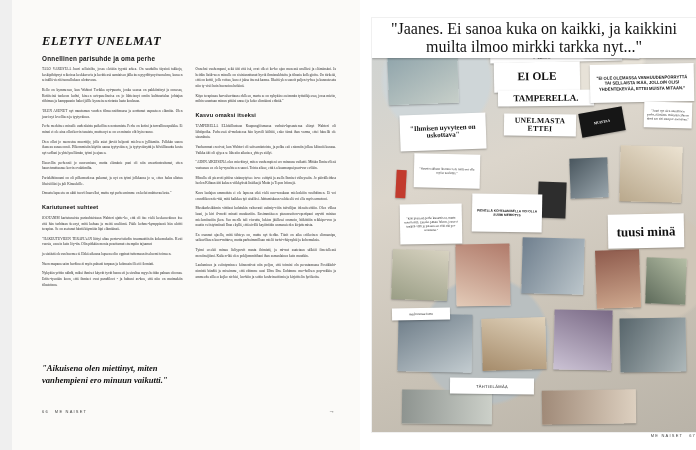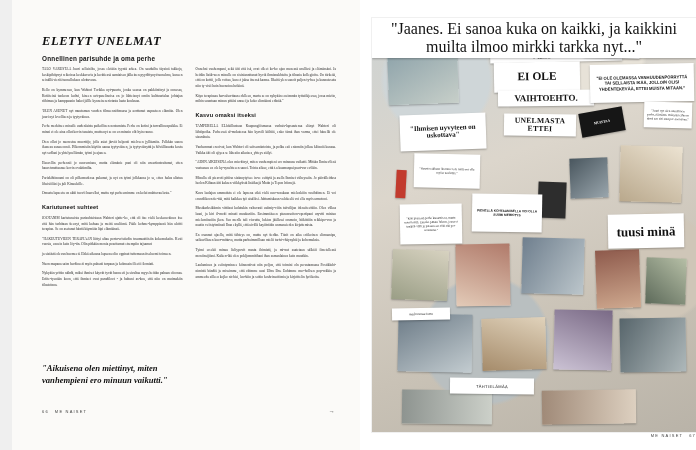--- a/index.html
+++ b/index.html
@@ -196,21 +196,21 @@
       <div class="clip photo p11"></div>
       <div class="clip photo p12"></div>
 
       <div class="clip c-luov">
         <span class="txt">"Luovuuteni ei ole vaihtoehto.</span>
       </div>
       <div class="clip c-eiole">
         <span class="txt">EI OLE</span>
       </div>
       <div class="clip c-vaihto">
-        <span class="txt">VAIHTOEHTO.</span>
+        <span class="txt">TAMPERELLA.</span>
       </div>
       <div class="clip sans c-eiole2">
         <span class="txt">"EI OLE OLEMASSA VANHUUDENPÖRRYTTÄ TAI SELLAISTA IKÄÄ, JOLLOIN OLISI YHDENTEKEVÄÄ, ETTEI MUISTA MITÄÄN."</span>
       </div>
       <div class="clip c-enhalua">
         <span class="txt">"En halua tyytyä ja vauvattaa maani. Mutta mikä asia, mitä yksiin sitä minun tylkäpän asustamiki."</span>
       </div>
       <div class="clip c-jaanes">
         <span class="txt">"Jaanes. Ei sanoa kuka on kaikki, ja kaikkini muilta ilmoo mirkki tarkka nyt..."</span>
       </div>

